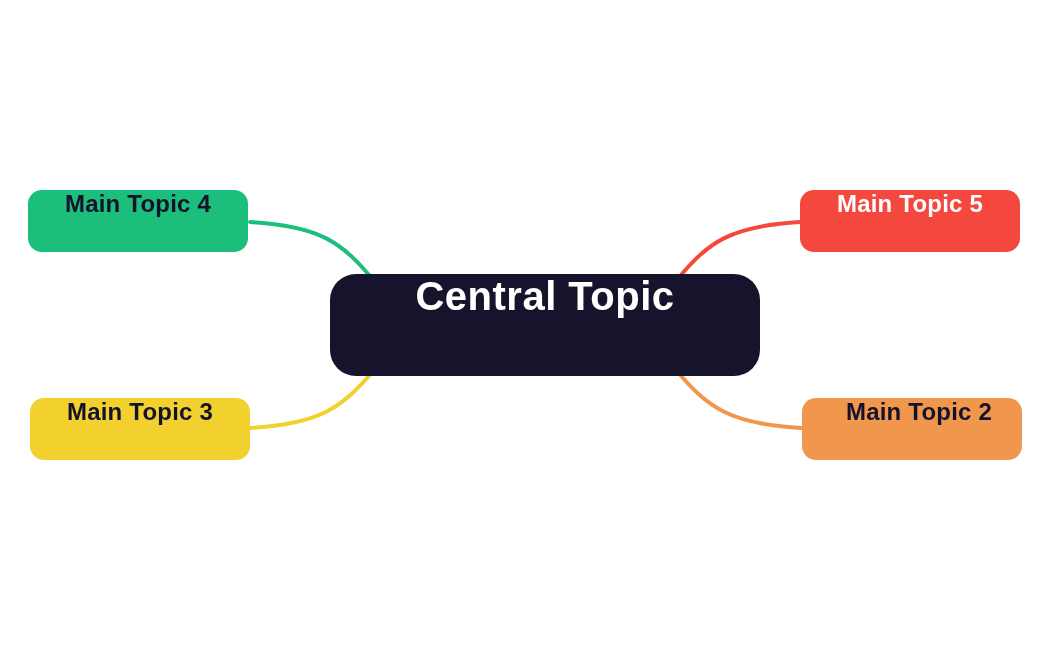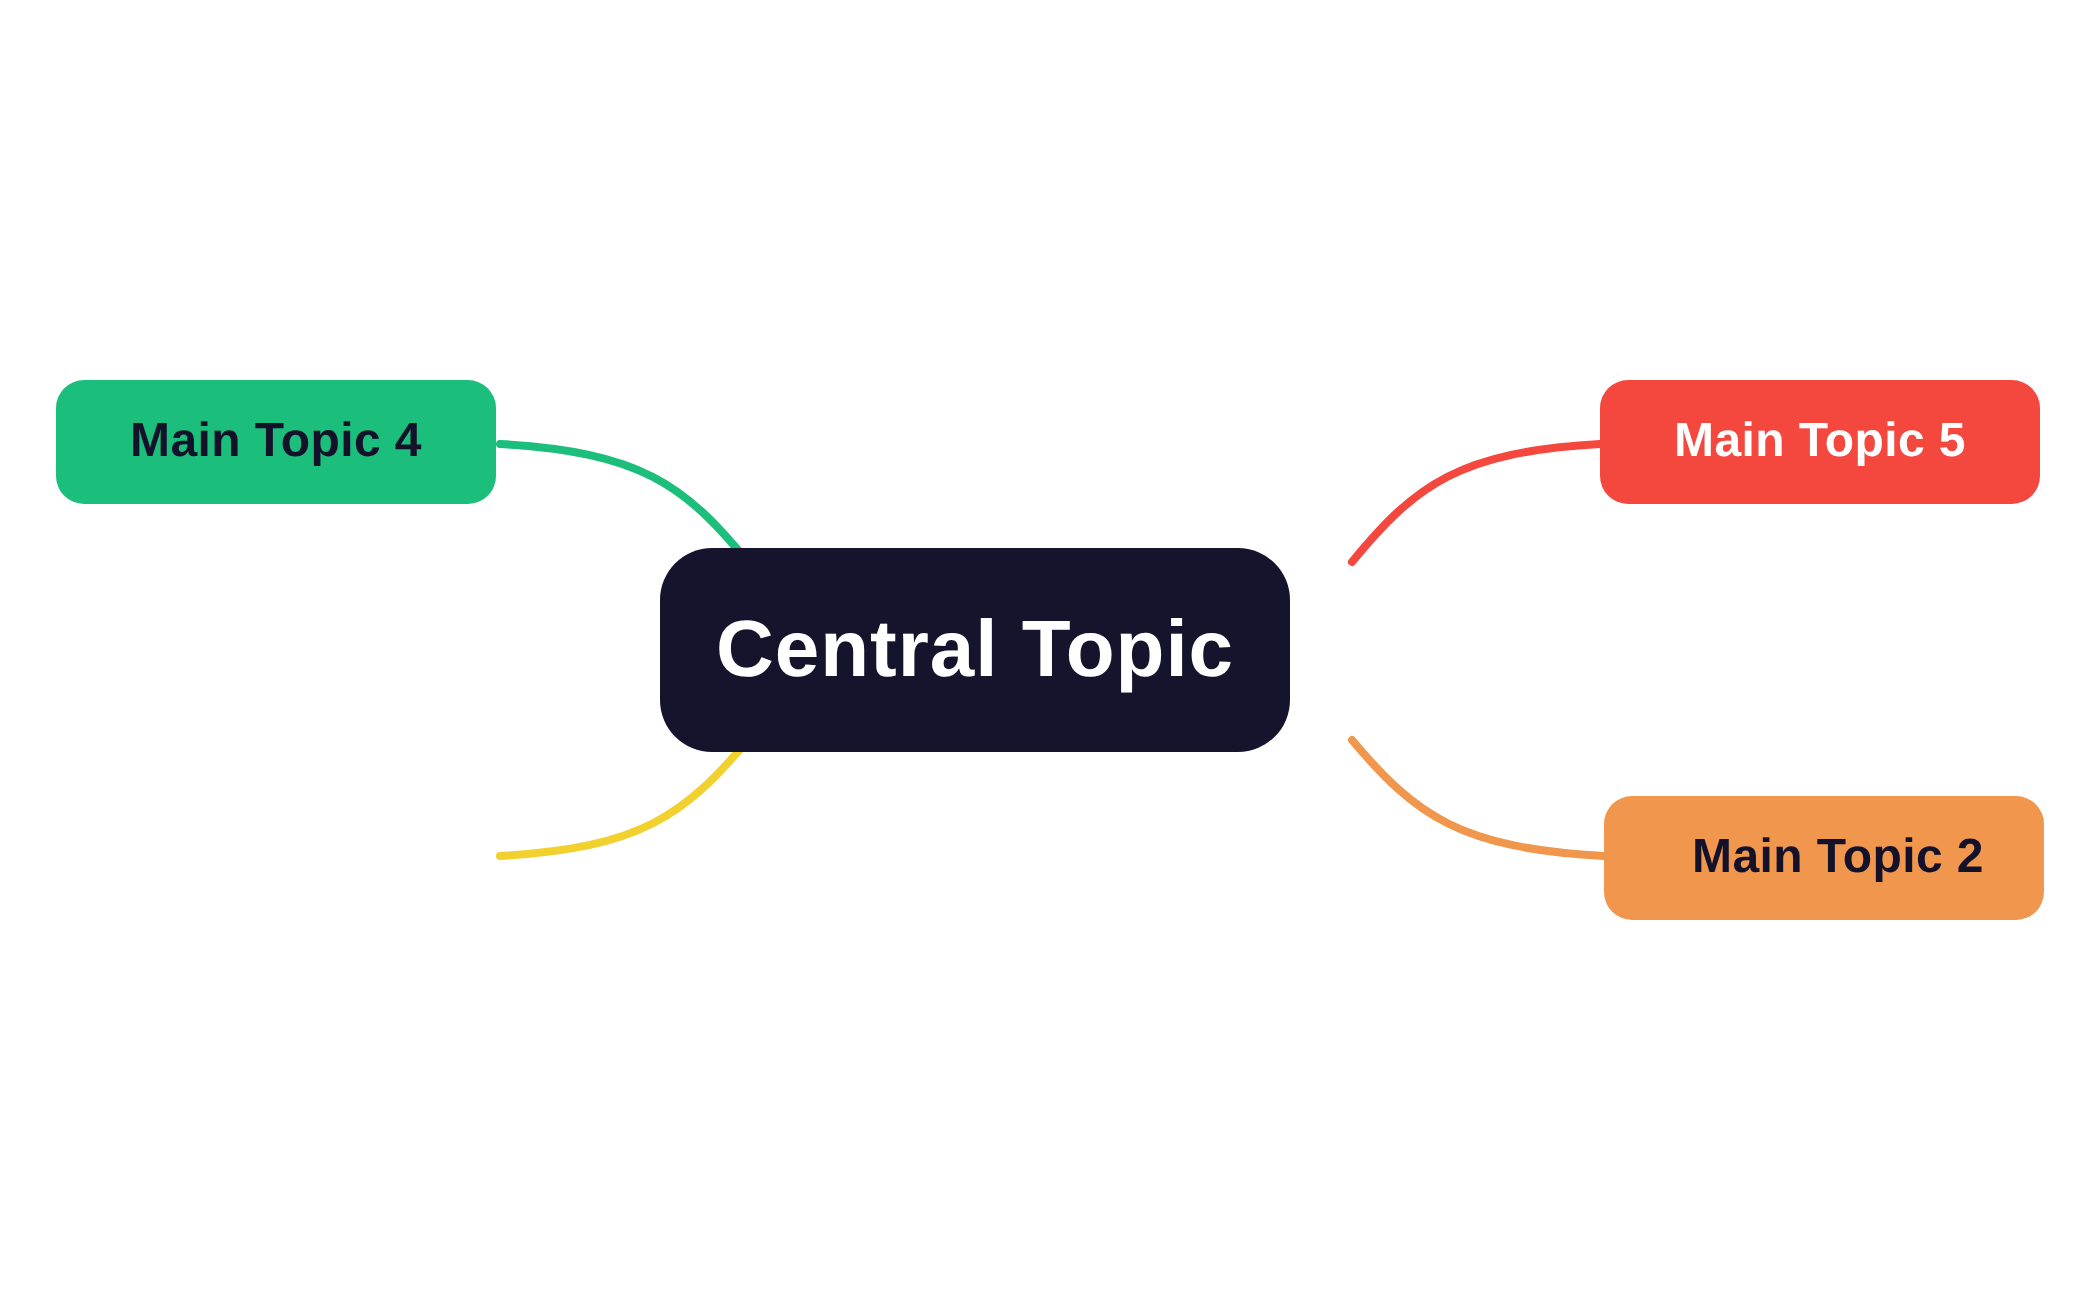--- a/index.html
+++ b/index.html
@@ -19,29 +19,28 @@
     position: absolute;
     top: 0;
     left: 0;
     width: 1050px;
     height: 650px;
     pointer-events: none;
   }
   .node {
     position: absolute;
     display: flex;
-    align-items: center;
     justify-content: center;
     box-sizing: border-box;
     cursor: default;
   }
   .node-central {
     left: 330px;
     top: 274px;
-    width: 315px;
+    width: 430px;
     height: 102px;
     background: #16132d;
     border-radius: 26px;
   }
   .node-central .label {
     color: #ffffff;
     font-size: 40px;
     font-weight: 700;
     letter-spacing: 0.5px;
   }
@@ -98,18 +97,21 @@
   </div>
 
   <div class="node topic node-topic1">
     <span class="label">Main Topic 5</span>
   </div>
 
   <div class="node topic node-topic2">
     <span class="label">Main Topic 2</span>
   </div>
 
+  <div class="node topic node-topic3">
+    <span class="label">Main Topic 3</span>
+  </div>
 
   <div class="node topic node-topic4">
     <span class="label">Main Topic 4</span>
   </div>
 
 </div>
 
 </body></html>

